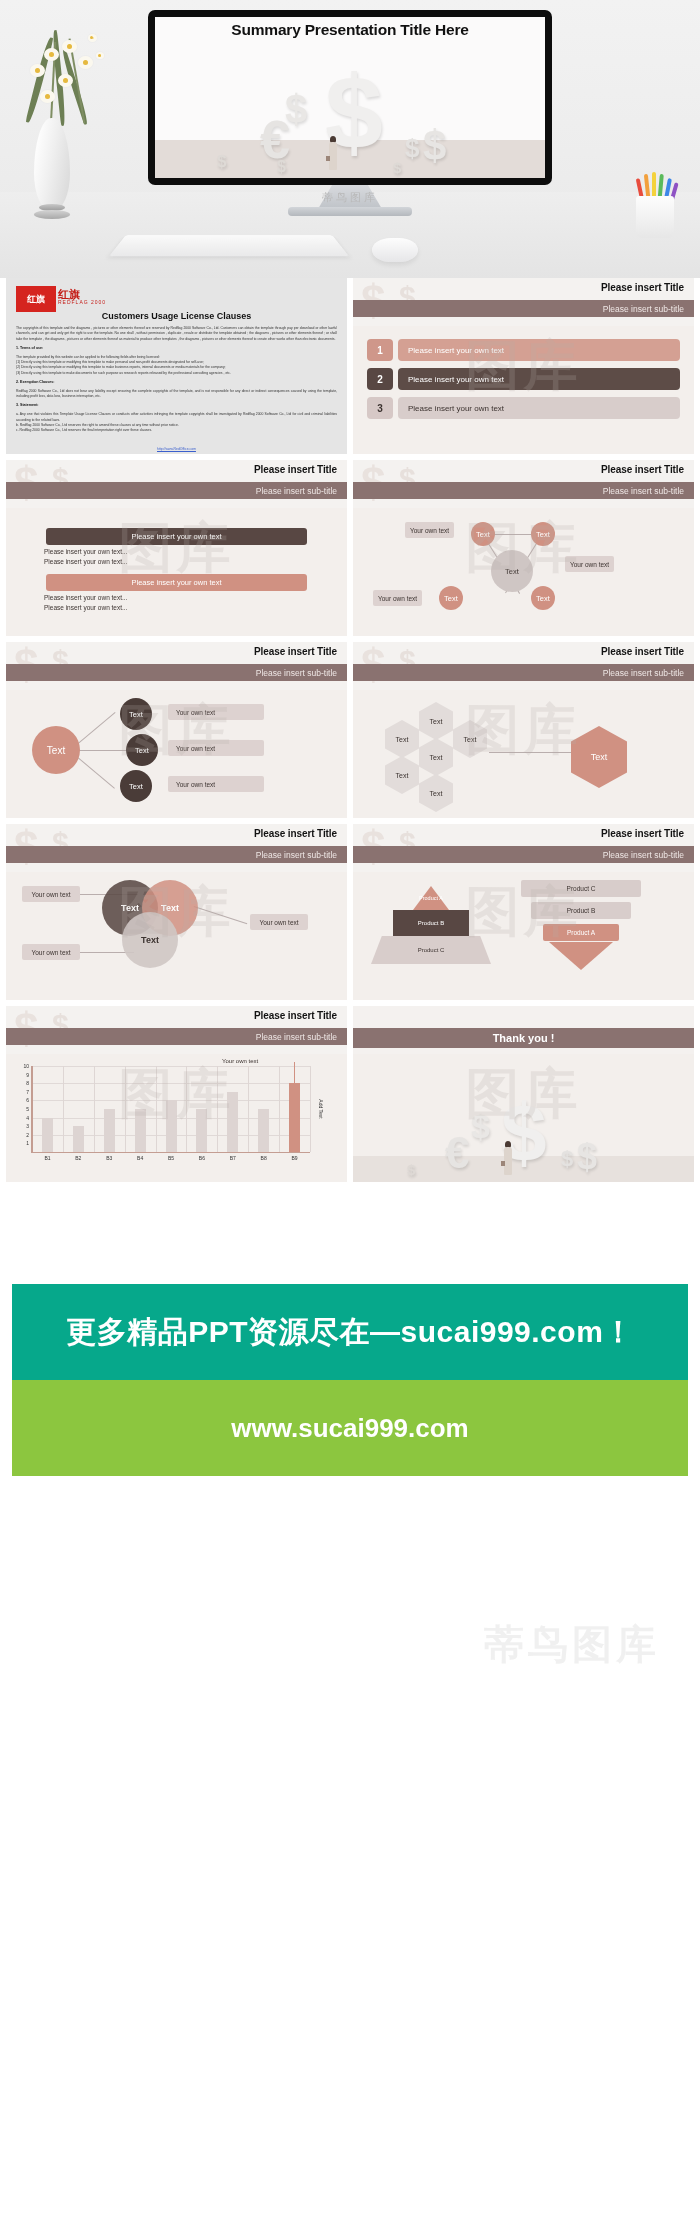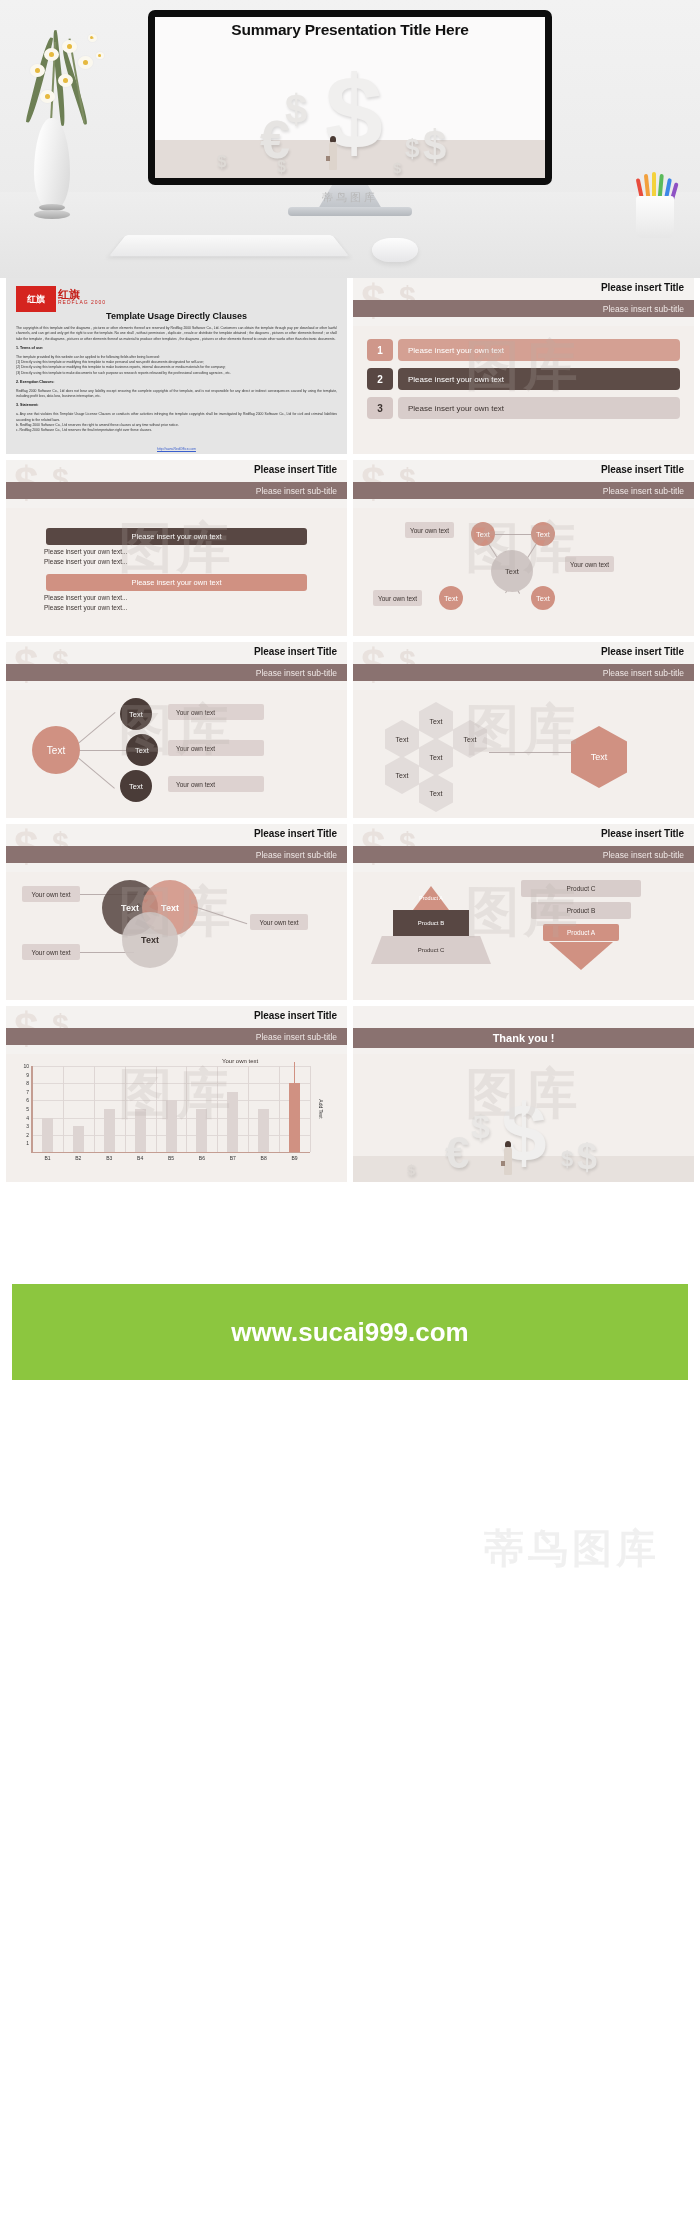--- a/index.html
+++ b/index.html
@@ -296,21 +296,21 @@
   <div class="grid">
 
     <div class="grow">
 
       <div class="slide lic">
         <div class="lic-logo">
           <b>红旗</b>
         </div>
         <div class="lic-logo-txt">红旗</div>
         <div class="lic-logo-sub">REDFLAG 2000</div>
-        <div class="lic-title">Template Usage Directly Clauses</div>
+        <div class="lic-title">Customers Usage License Clauses</div>
         <div class="lic-p">The copyrights of this template and the diagrams , pictures or other elements thereof are reserved by Redflag 2000 Software Co., Ltd. Customers can obtain the template through pay per download or other lawful channels, and can get and only get the right to use the template. No one shall , without permission , duplicate , resale or distribute the template obtained ; the diagrams , pictures or other elements thereof ; or shall take the template , the diagrams , pictures or other elements thereof as material to produce other templates , the diagrams , pictures or other elements thereof to create other works other than electronic documents.</div>
         <div class="lic-h">1. Terms of use:</div>
         <div class="lic-p" style="white-space:pre-line">The template provided by this website can be applied to the following fields after being licensed:
 (1) Directly using this template or modifying this template to make personal and non-profit documents designated for self-use;
 (2) Directly using this template or modifying this template to make business reports, internal documents or media materials for the company;
 (3) Directly using this template to make documents for such purpose as research reports released by the professional consulting agencies , etc.</div>
         <div class="lic-h">2. Exemption Clauses:</div>
         <div class="lic-p" style="white-space:pre-line">Redflag 2000 Software Co., Ltd does not bear any liability except ensuring the complete copyrights of the template, and is not responsible for any direct or indirect consequences caused by using the template, including profit loss, data loss, business interruption, etc.</div>
         <div class="lic-h">3. Statement:</div>
         <div class="lic-p" style="white-space:pre-line">a. Any one that violates this Template Usage License Clauses or conducts other activities infringing the template copyrights shall be investigated by Redflag 2000 Software Co., Ltd for civil and criminal liabilities according to the related laws.
@@ -600,19 +600,22 @@
                 <div class="body"></div>
                 <div class="bag"></div>
             </div>
           </div>
         </div>
       </div>
     </div>
   </div>
 
   <div class="gap"></div>
+  <div class="banner1">
+    <span>更多精品PPT资源尽在—sucai999.com！</span>
+  </div>
   <div class="banner2">
     <span>www.sucai999.com</span>
   </div>
   <div class="tail">
     <div class="wm2">蒂鸟图库</div>
   </div>
 </div>
 
 </body></html>

